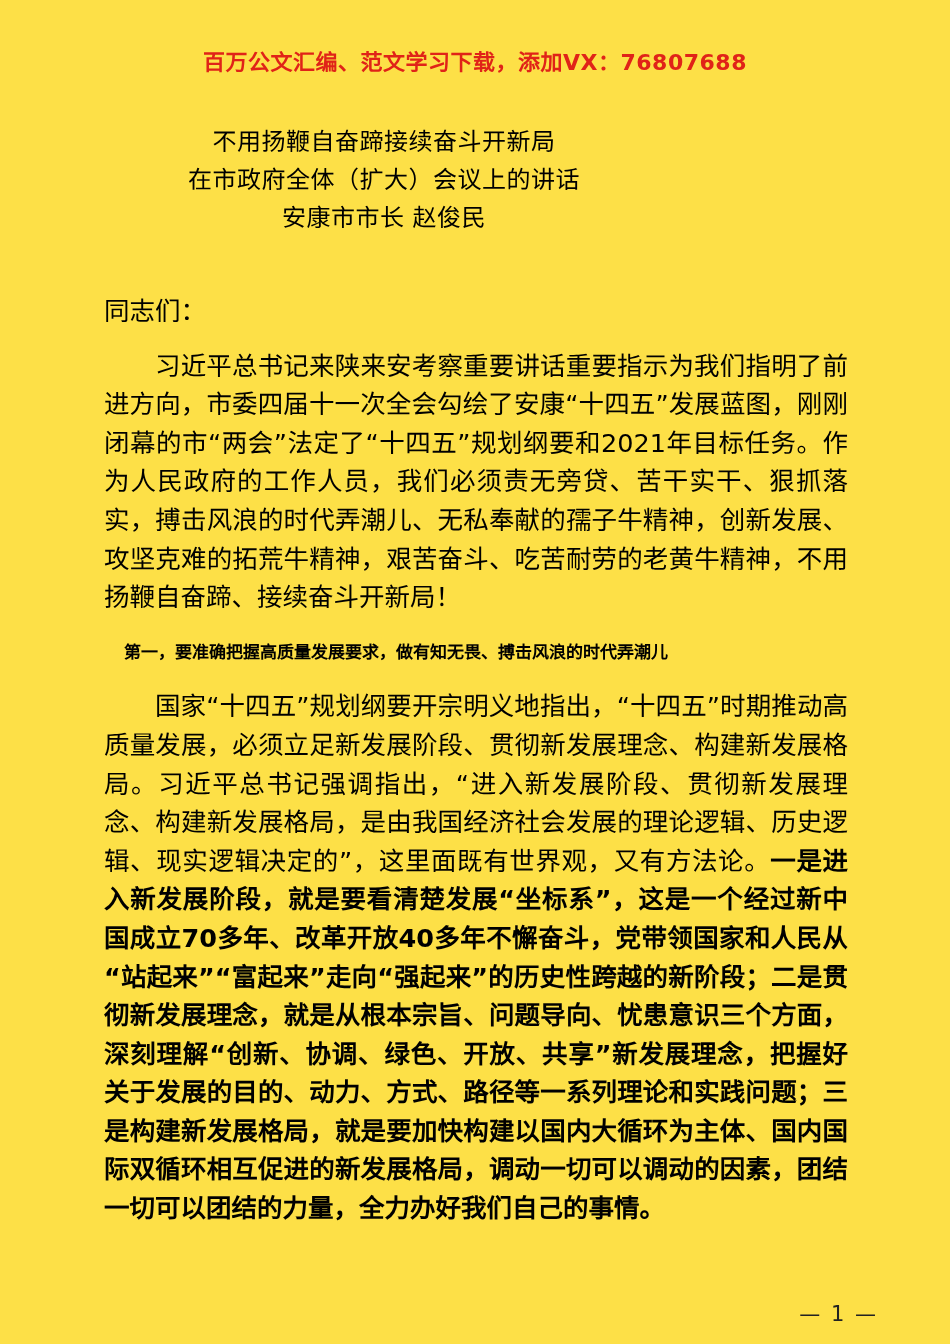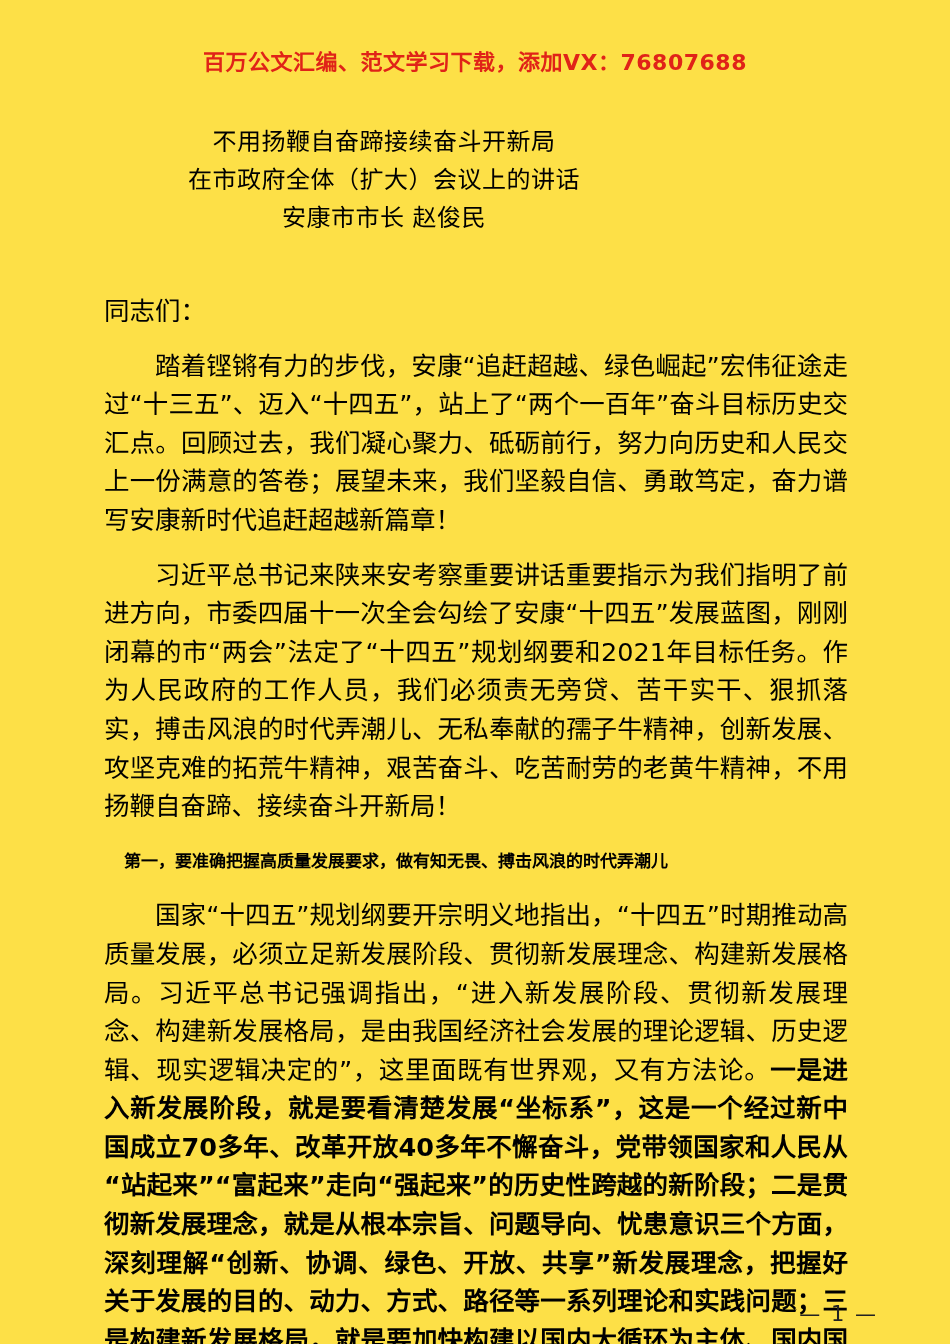--- a/index.html
+++ b/index.html
@@ -108,21 +108,20 @@
   <div class="title-block">
     <div class="title-line">不用扬鞭自奋蹄接续奋斗开新局</div>
     <div class="title-line">在市政府全体（扩大）会议上的讲话</div>
     <div class="title-line">安康市市长  赵俊民</div>
   </div>
 
   <div class="body-area">
 
     <p class="para">同志们：</p>
 
-    <p class="para indent">踏着铿锵有力的步伐，安康“追赶超越、绿色崛起”宏伟征途走过“十三五”、迈入“十四五”，站上了“两个一百年”奋斗目标历史交汇点。回顾过去，我们凝心聚力、砥砺前行，努力向历史和人民交上一份满意的答卷；展望未来，我们坚毅自信、勇敢笃定，奋力谱写安康新时代追赶超越新篇章！</p>
 
     <p class="para indent">习近平总书记来陕来安考察重要讲话重要指示为我们指明了前进方向，市委四届十一次全会勾绘了安康“十四五”发展蓝图，刚刚闭幕的市“两会”法定了“十四五”规划纲要和2021年目标任务。作为人民政府的工作人员，我们必须责无旁贷、苦干实干、狠抓落实，搏击风浪的时代弄潮儿、无私奉献的孺子牛精神，创新发展、攻坚克难的拓荒牛精神，艰苦奋斗、吃苦耐劳的老黄牛精神，不用扬鞭自奋蹄、接续奋斗开新局！</p>
 
     <p class="para-heading">第一，要准确把握高质量发展要求，做有知无畏、搏击风浪的时代弄潮儿</p>
 
     <p class="para indent"><span>国家“十四五”规划纲要开宗明义地指出，“十四五”时期推动高质量发展，必须立足新发展阶段、贯彻新发展理念、构建新发展格局。习近平总书记强调指出，“进入新发展阶段、贯彻新发展理念、构建新发展格局，是由我国经济社会发展的理论逻辑、历史逻辑、现实逻辑决定的”，这里面既有世界观，又有方法论。</span><span class="bold">一是进入新发展阶段，就是要看清楚发展“坐标系”，这是一个经过新中国成立70多年、改革开放40多年不懈奋斗，党带领国家和人民从“站起来”“富起来”走向“强起来”的历史性跨越的新阶段；二是贯彻新发展理念，就是从根本宗旨、问题导向、忧患意识三个方面，深刻理解“创新、协调、绿色、开放、共享”新发展理念，把握好关于发展的目的、动力、方式、路径等一系列理论和实践问题；三是构建新发展格局，就是要加快构建以国内大循环为主体、国内国际双循环相互促进的新发展格局，调动一切可以调动的因素，团结一切可以团结的力量，全力办好我们自己的事情。</span></p>
 
   </div>
 
   <div class="footer">— 1 —</div>

